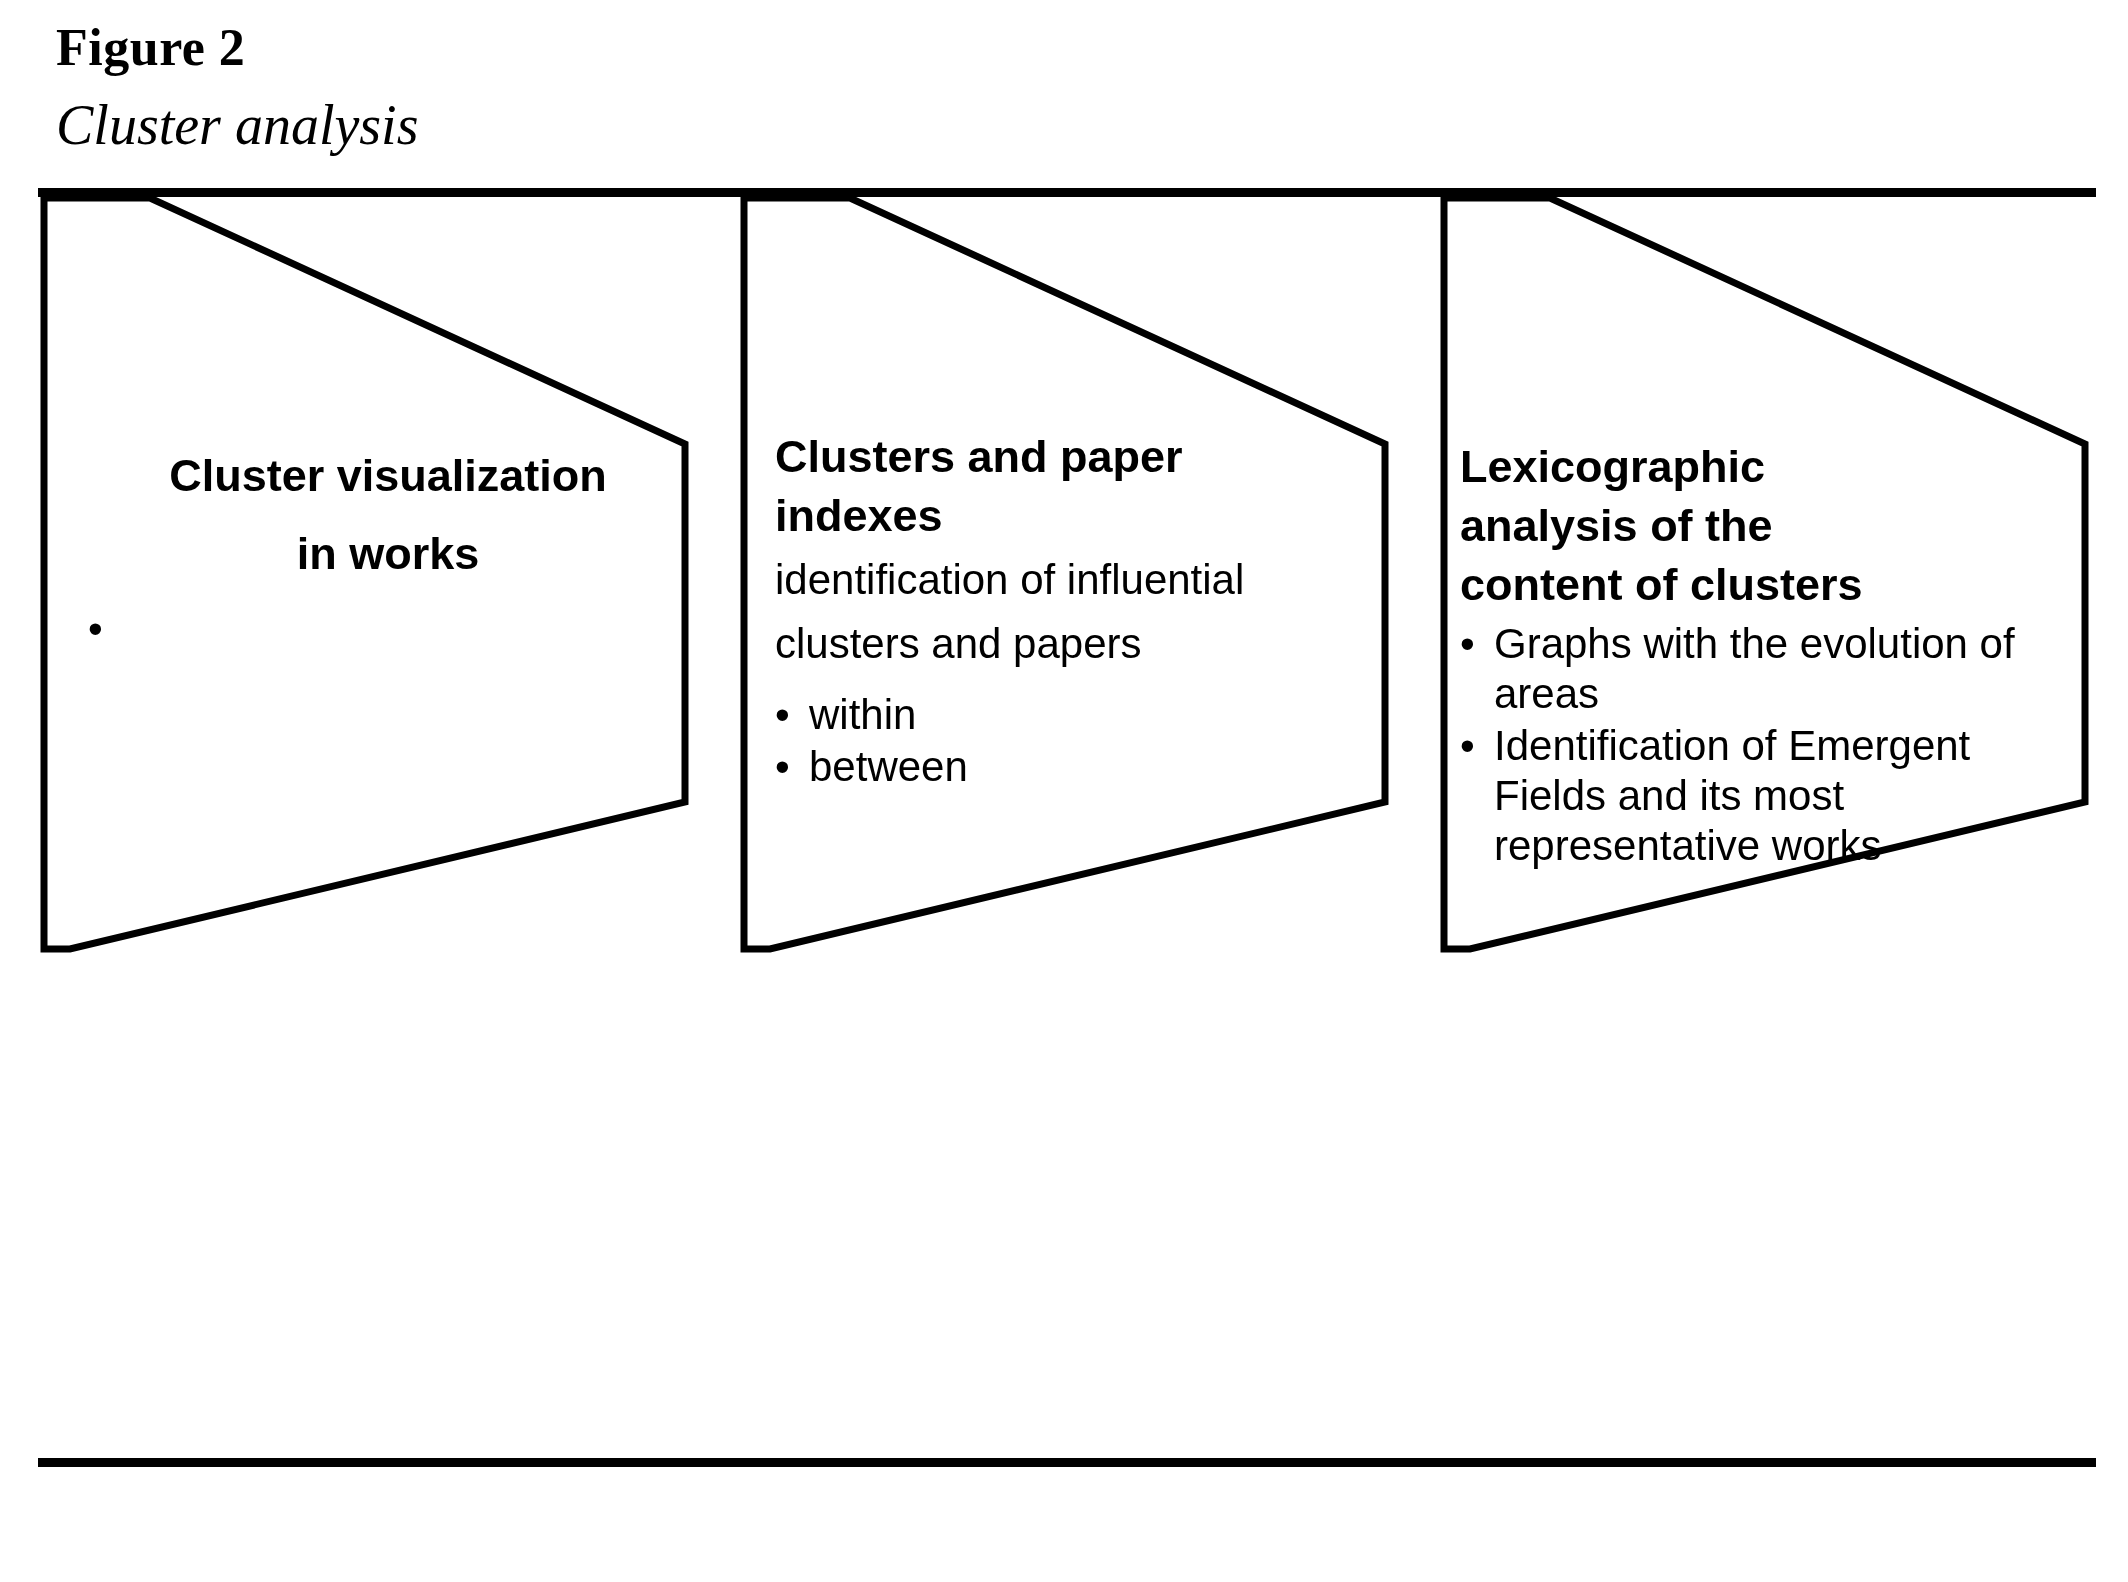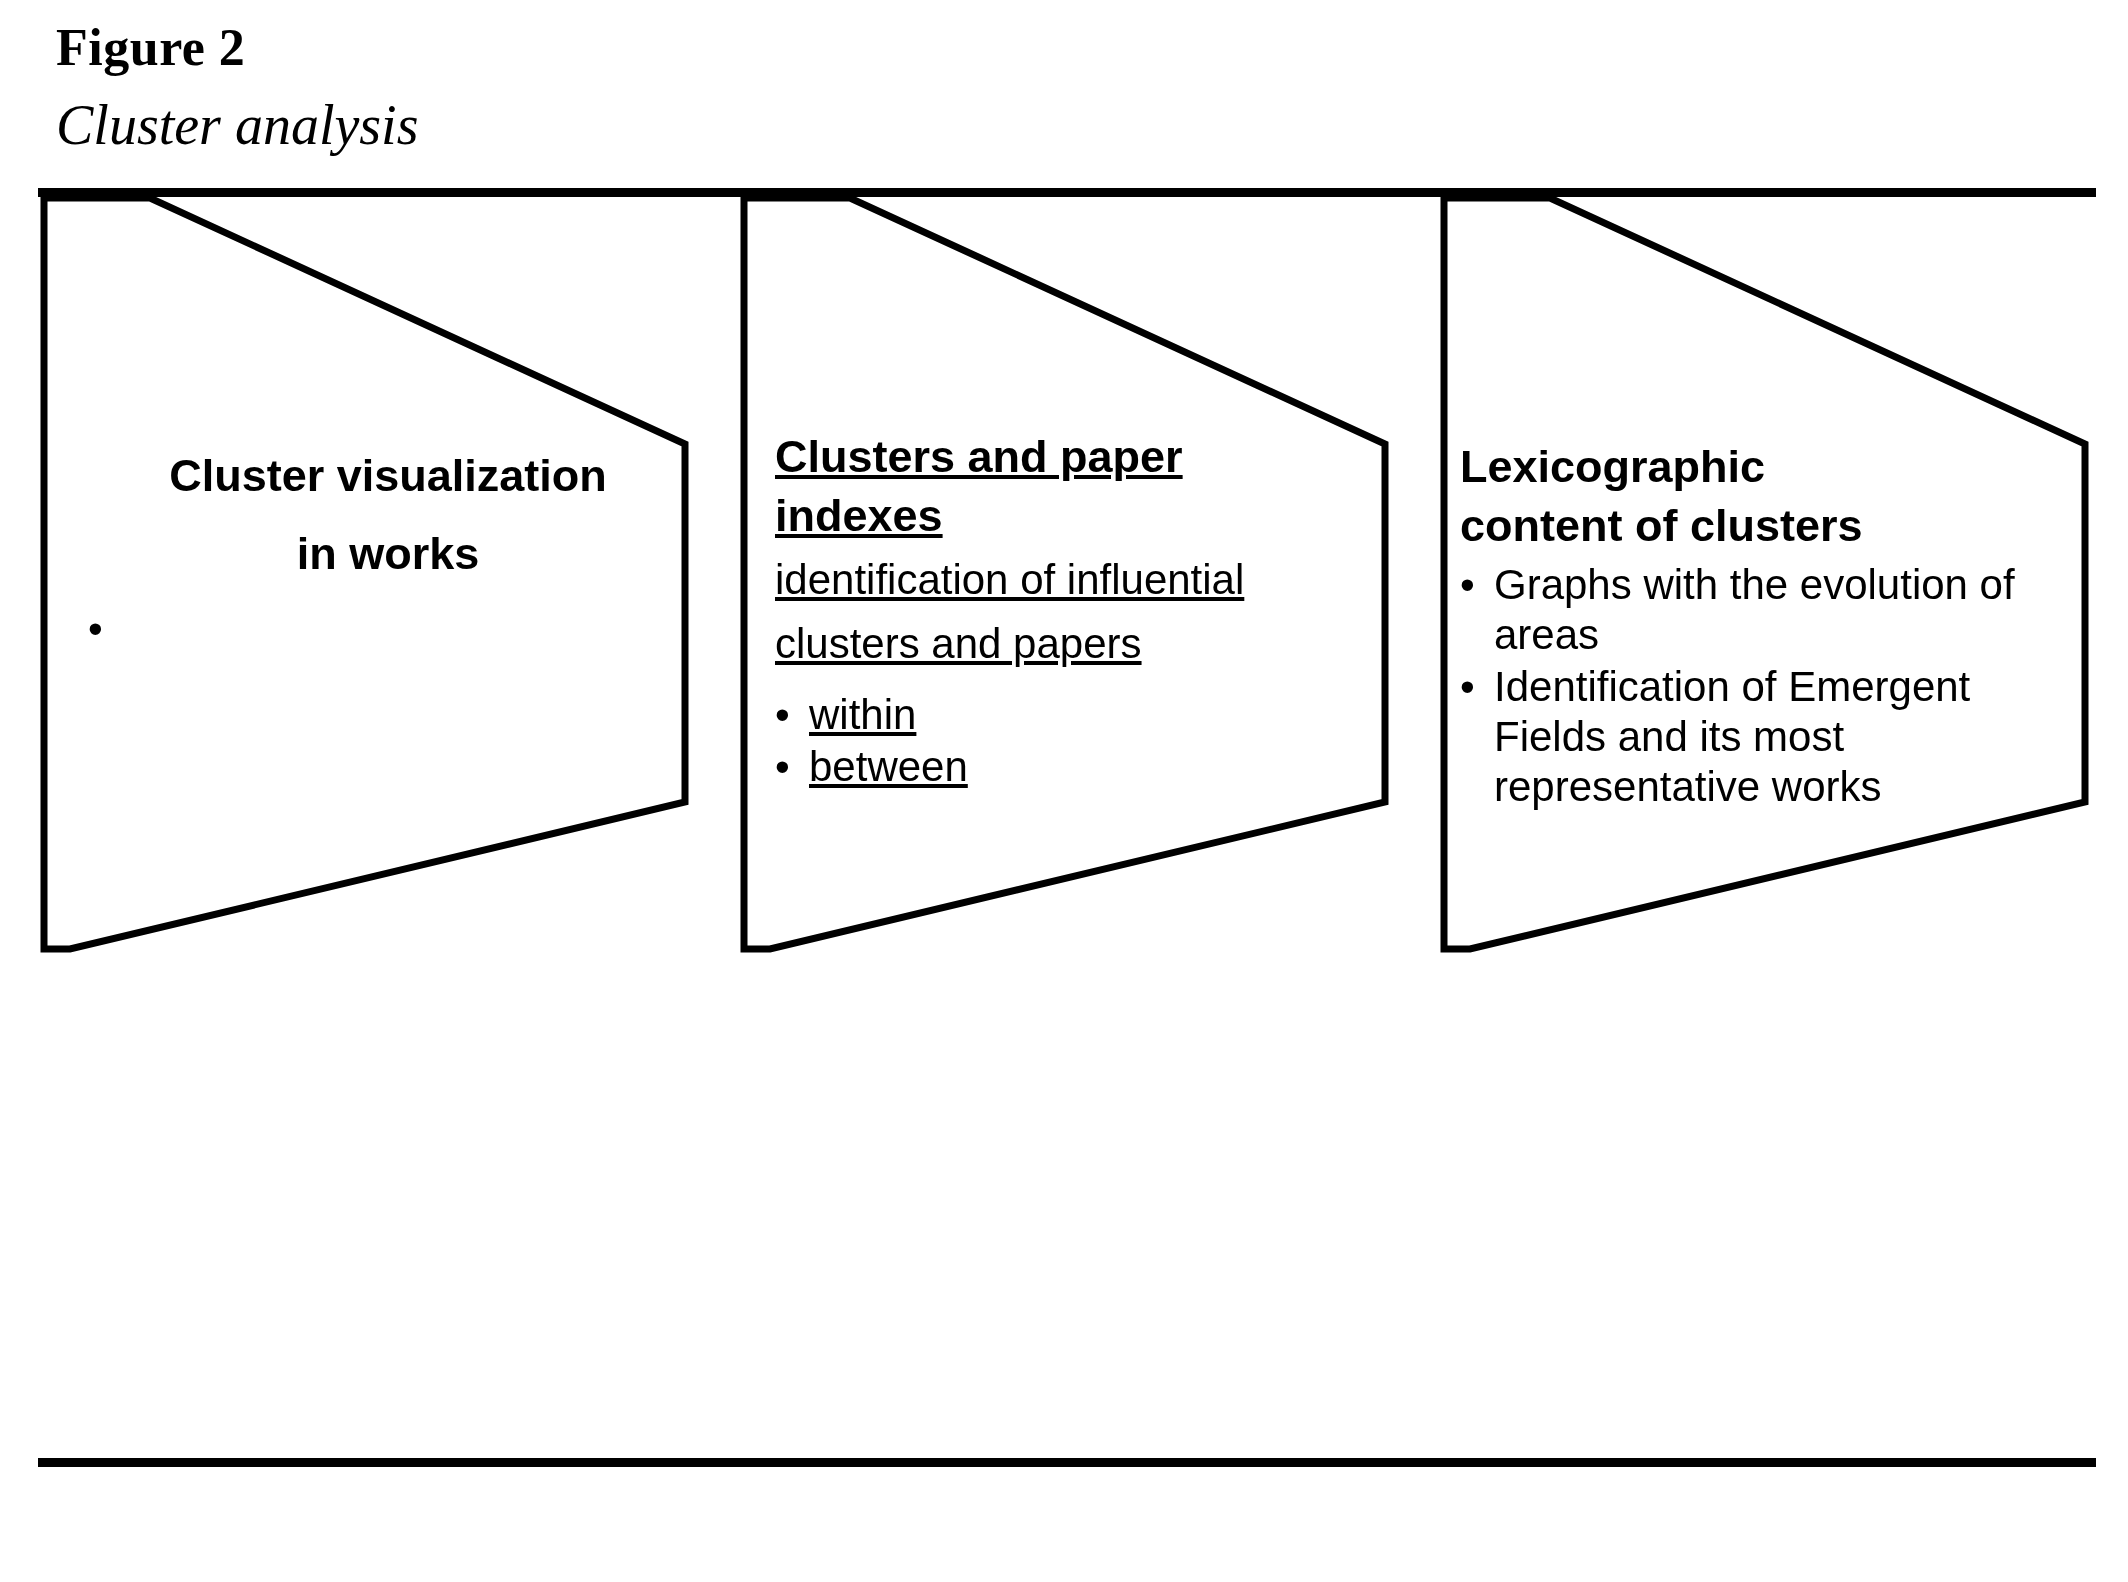--- a/index.html
+++ b/index.html
@@ -131,21 +131,21 @@
   .panel-bullets li .bullet-dot {
     position: absolute;
     left: 0;
     top: 0;
     font-size: 42px;
     line-height: 50px;
   }
 
   
   #panel-1-text { left: 88px;   top: 440px;  width: 600px; text-align: center; }
-  #panel-2-text { left: 775px;  top: 430px;  width: 580px; text-decoration: underline; }
+  #panel-2-text { left: 775px;  top: 430px;  width: 580px; }
   #panel-3-text { left: 1460px; top: 440px;  width: 610px; }
 </style>
 </head>
 <body>
 
 <div id="figure-root">
 
   <div class="fig-number">Figure 2</div>
   <div class="fig-subtitle">Cluster analysis</div>
 
@@ -183,20 +183,21 @@
       </li>
       <li>
         <span class="bullet-dot">•</span>
         <span>between</span>
       </li>
     </ul>
   </div>
 
   <div class="panel-text" id="panel-3-text">
     <div class="panel-heading">Lexicographic</div>
+    <div class="panel-heading">analysis of the</div>
     <div class="panel-heading">content of clusters</div>
     <ul class="panel-bullets tight">
       <li>
         <span class="bullet-dot">•</span>
         <span>Graphs with the evolution of areas</span>
       </li>
       <li>
         <span class="bullet-dot">•</span>
         <span>Identification of Emergent Fields and its most representative works</span>
       </li>

